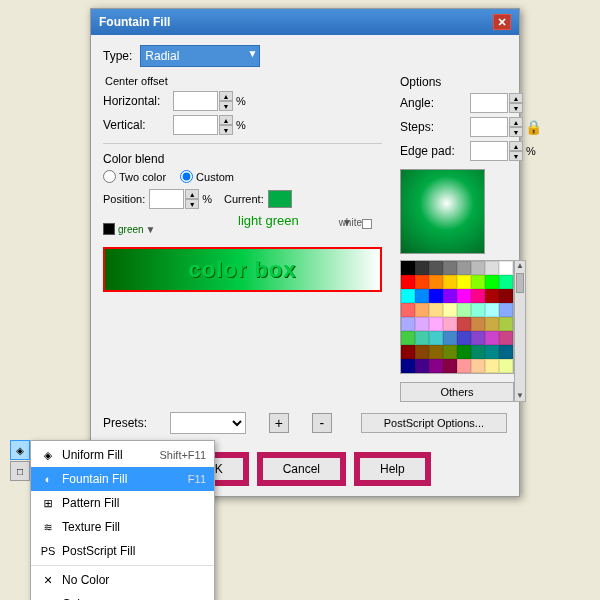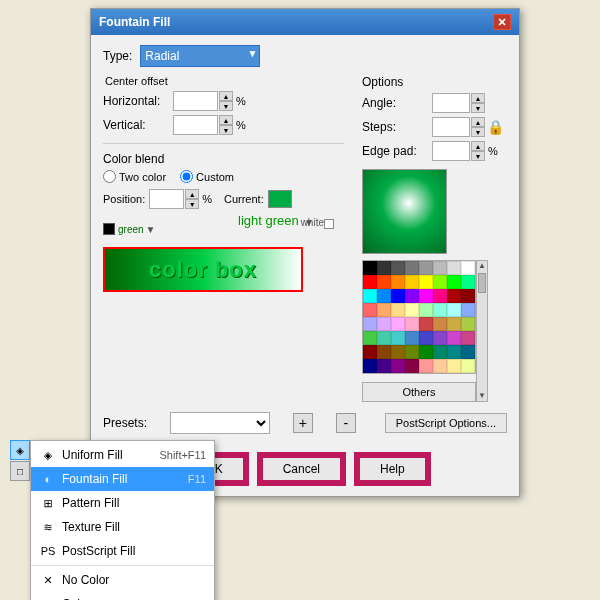--- a/index.html
+++ b/index.html
@@ -275,21 +275,21 @@
       right: 10px;
       top: 4px;
     }
 
     
     .color-box-container {
       position: relative;
       margin-top: 4px;
     }
     .gradient-bar {
-      width: 200px;
+      width: 279px;
       height: 45px;
       background: linear-gradient(to right, #006600, #00cc44, #ffffff);
       border: 2px solid red;
       display: flex;
       align-items: center;
       justify-content: center;
       position: relative;
     }
     .color-box-label {
       font-size: 22px;
@@ -378,21 +378,21 @@
       height: 20px;
       background: #e0e0e0;
       border: 1px solid #999;
       font-size: 14px;
       display: flex;
       align-items: center;
       justify-content: center;
       cursor: pointer;
     }
     .postscript-btn {
-      padding: 3px 10px;
+      padding: 3px 22px;
       background: #e8e8e8;
       border: 1px solid #aaa;
       font-size: 11px;
       cursor: pointer;
       white-space: nowrap;
     }
 
     .dialog-footer {
       display: flex;
       justify-content: center;

